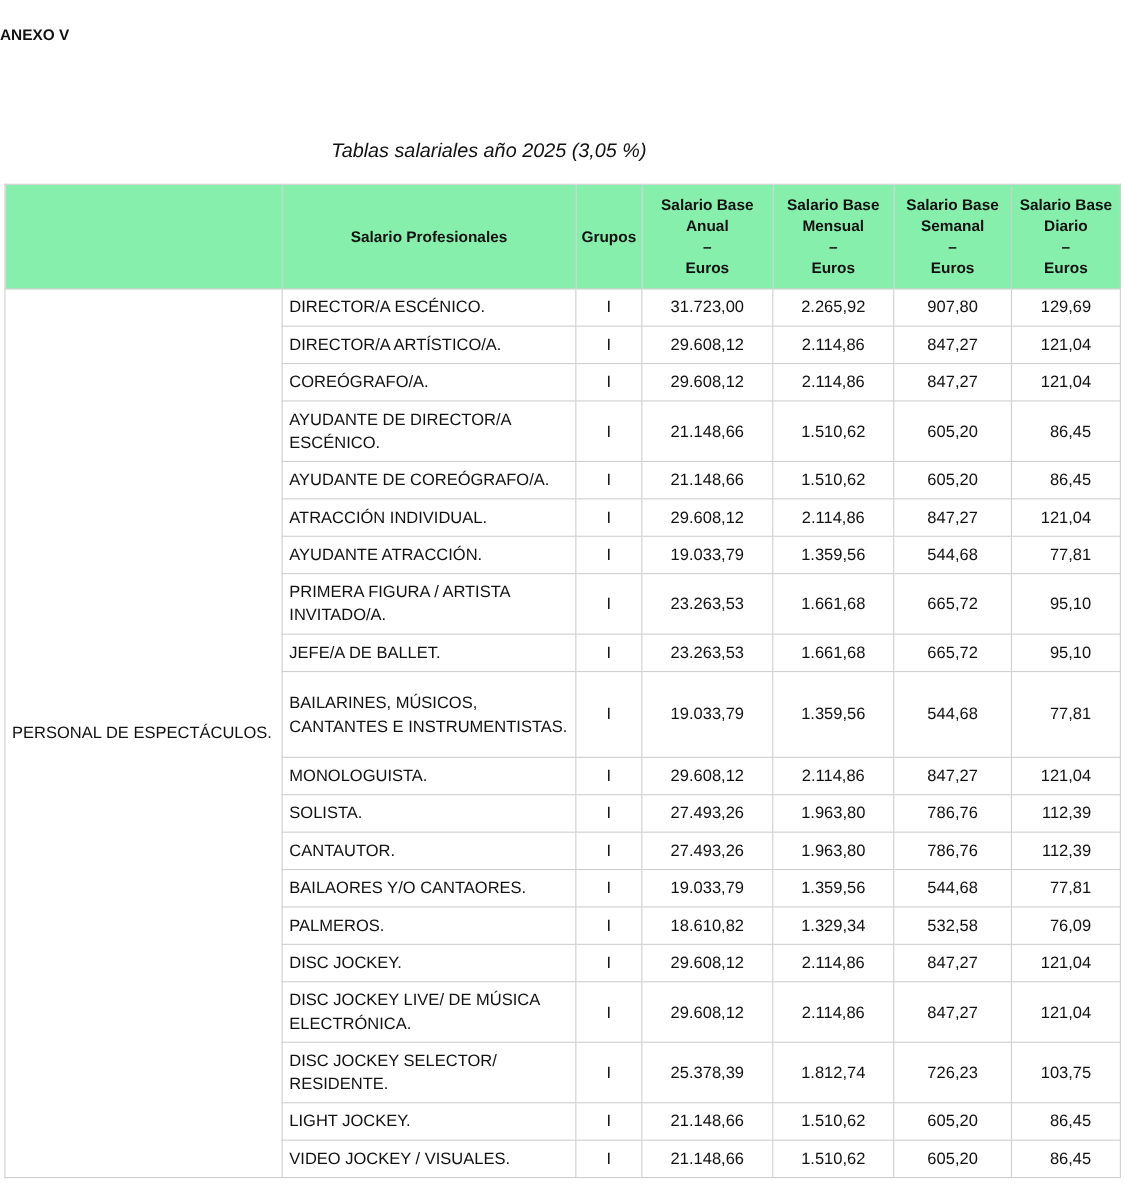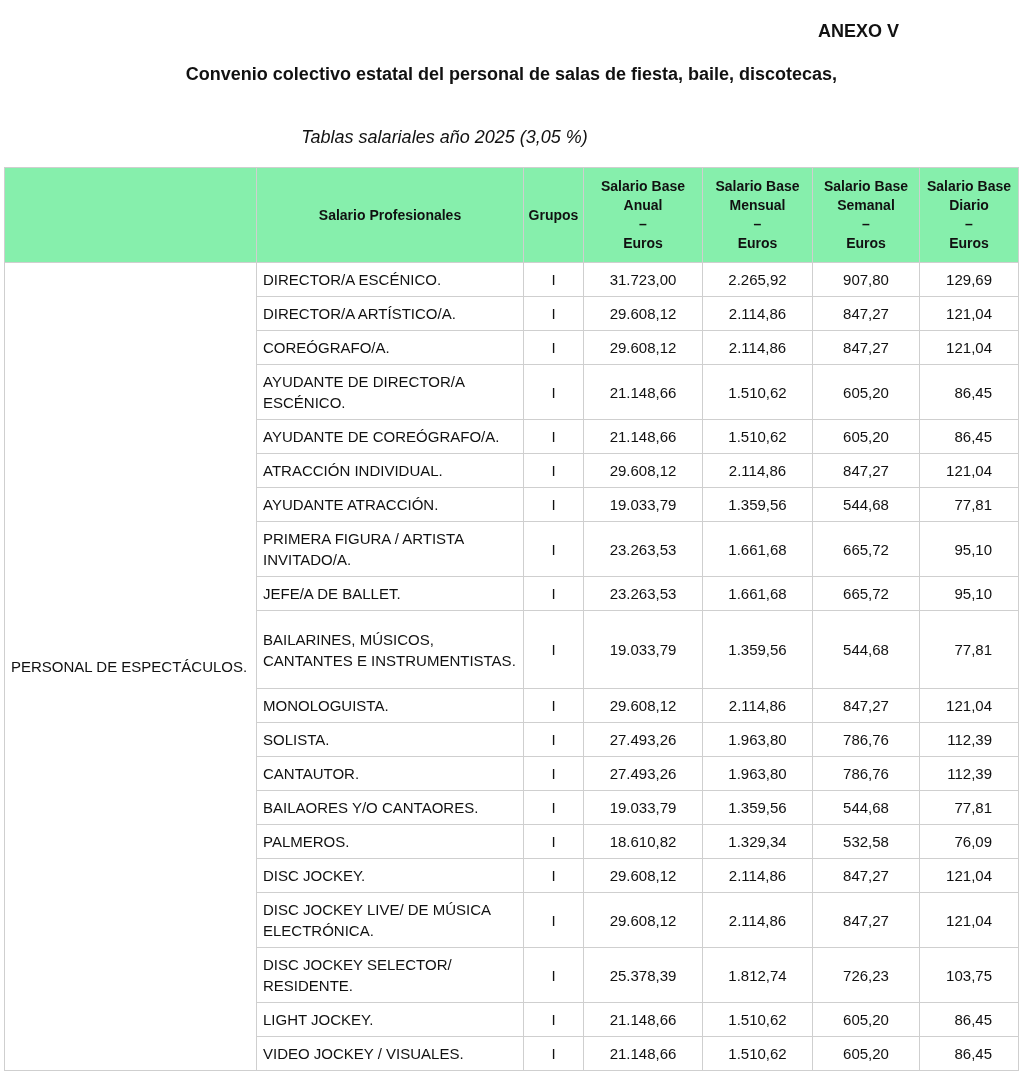--- a/index.html
+++ b/index.html
@@ -2,21 +2,21 @@
 <html><head>
   <meta charset="utf-8">
   <style>
     html, body { margin: 0; padding: 0; background: #ffffff; }
     body {
       width: 1023px; height: 1079px; overflow: hidden;
       font-family: "Liberation Sans", sans-serif; color: #111111;
     }
     .annex {
       position: absolute; left: 0; top: 20px; width: 899px;
-      text-align: right; font-weight: bold; font-size: 18px; line-height: 22px;
+      text-align: left; font-weight: bold; font-size: 14px; line-height: 22px;
     }
     .convenio {
       position: absolute; left: 0; top: 62px; width: 1023px;
       text-align: center; font-weight: bold; font-size: 18px; line-height: 24px;
     }
     .subtitle {
       position: absolute; left: 0; top: 126px; width: 889px;
       text-align: center; font-style: italic; font-size: 18px; line-height: 22px;
     }
     table {
@@ -37,21 +37,20 @@
     td.num-r { text-align: right; padding-right: 26px; }
     tr.h1 td { height: 33px; }
     tr.h2 td { height: 54px; }
     tr.h3 td { height: 77px; }
   </style>
 </head>
 <body>
 
 <div class="annex">ANEXO V</div>
 <div class="convenio">
-  <div>Convenio colectivo estatal del personal de salas de fiesta, baile, discotecas,</div>
 </div>
 <div class="subtitle">Tablas salariales año 2025 (3,05 %)</div>
 
 <table>
   <colgroup>
     <col style="width:252px">
     <col style="width:267px">
     <col style="width:60px">
     <col style="width:119px">
     <col style="width:110px">

